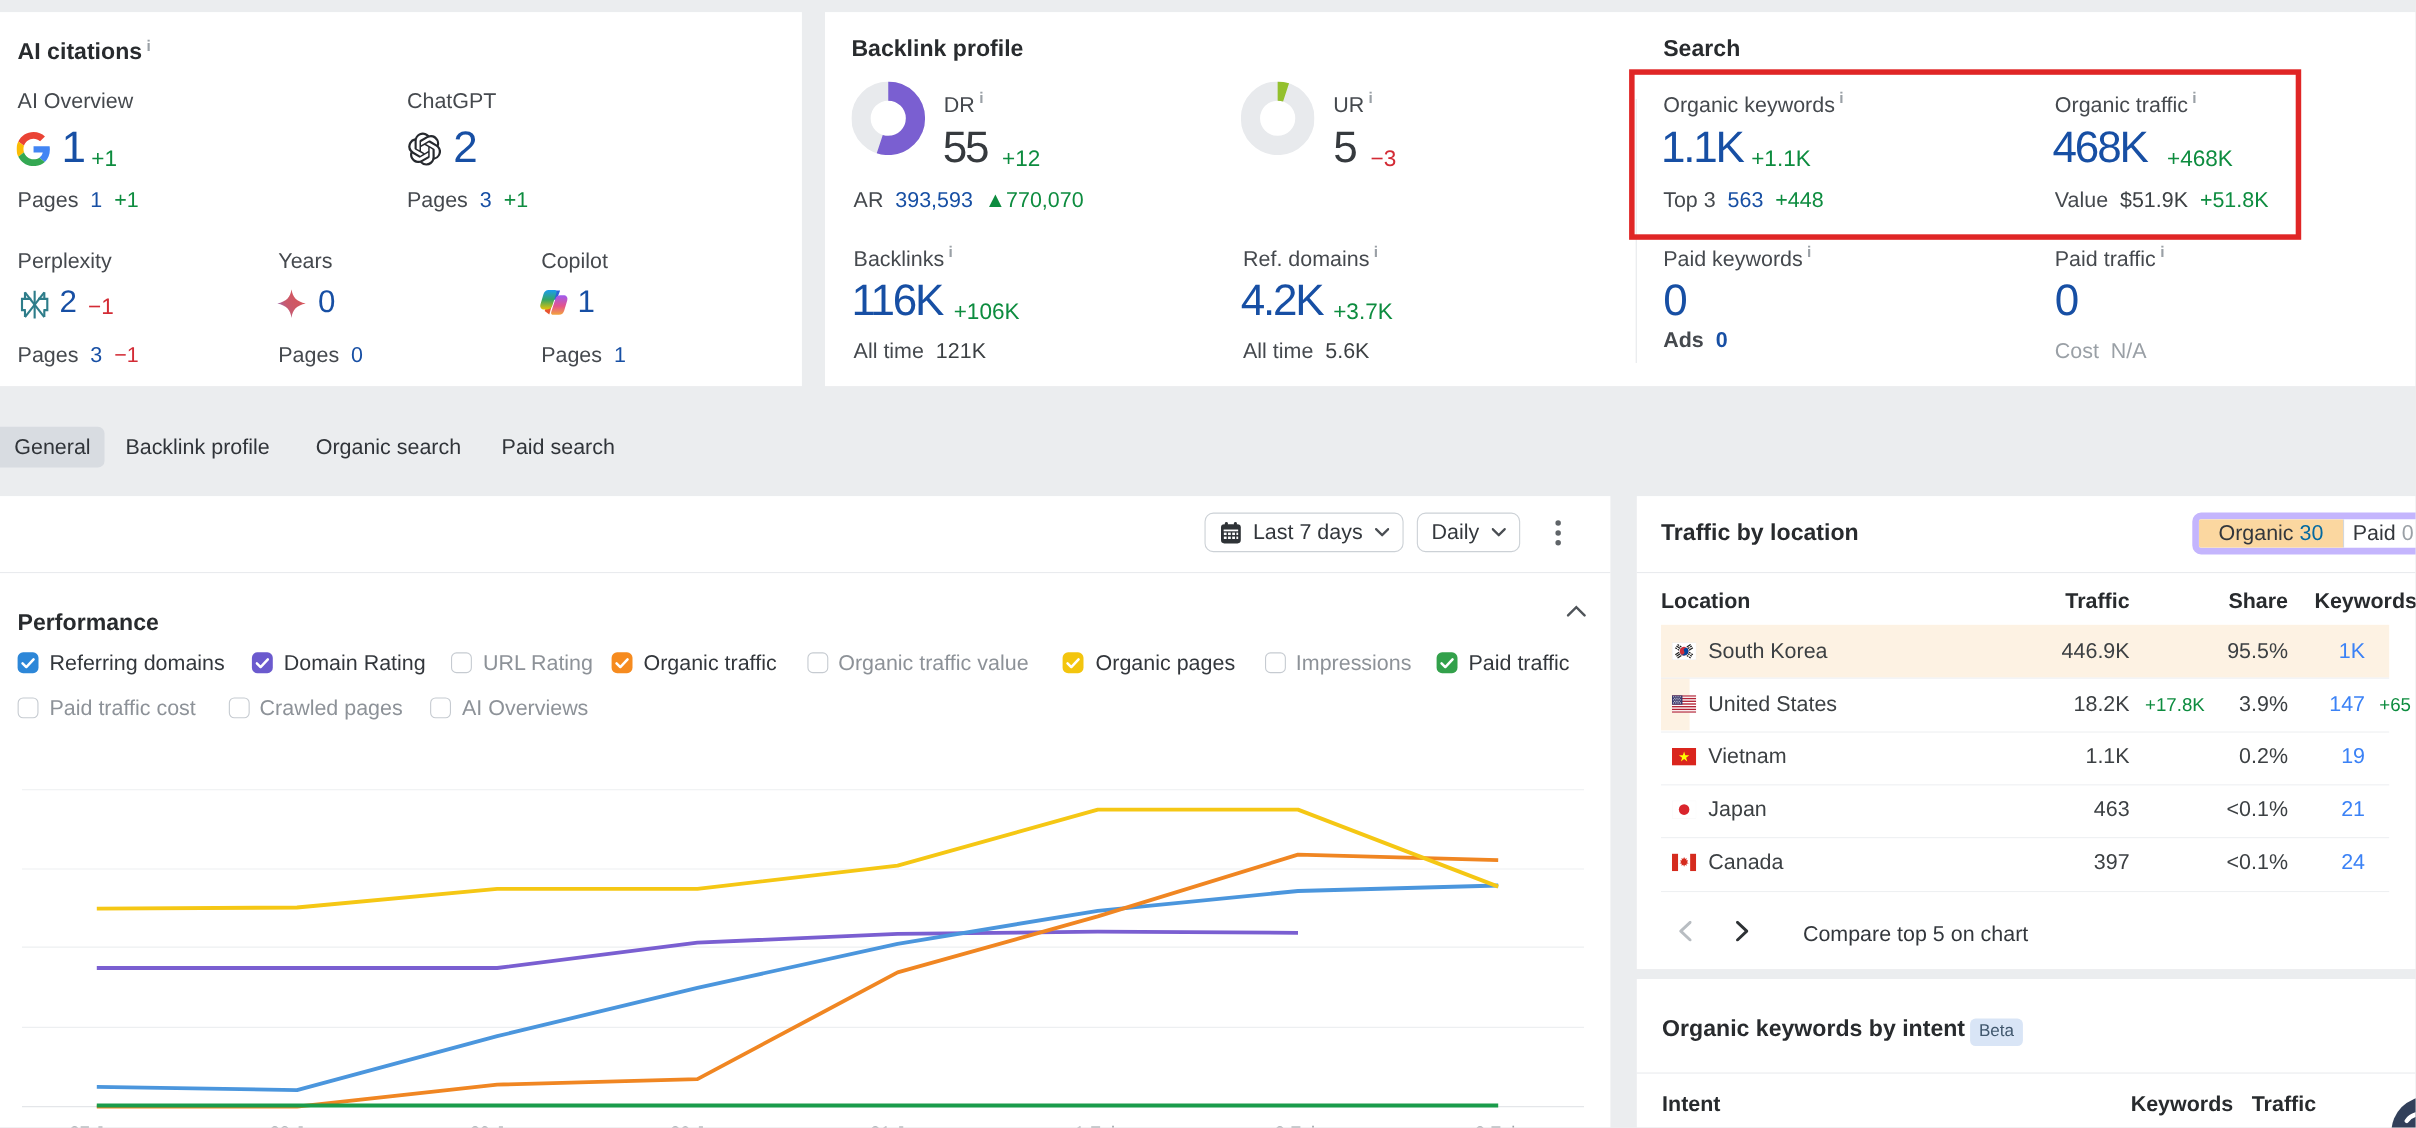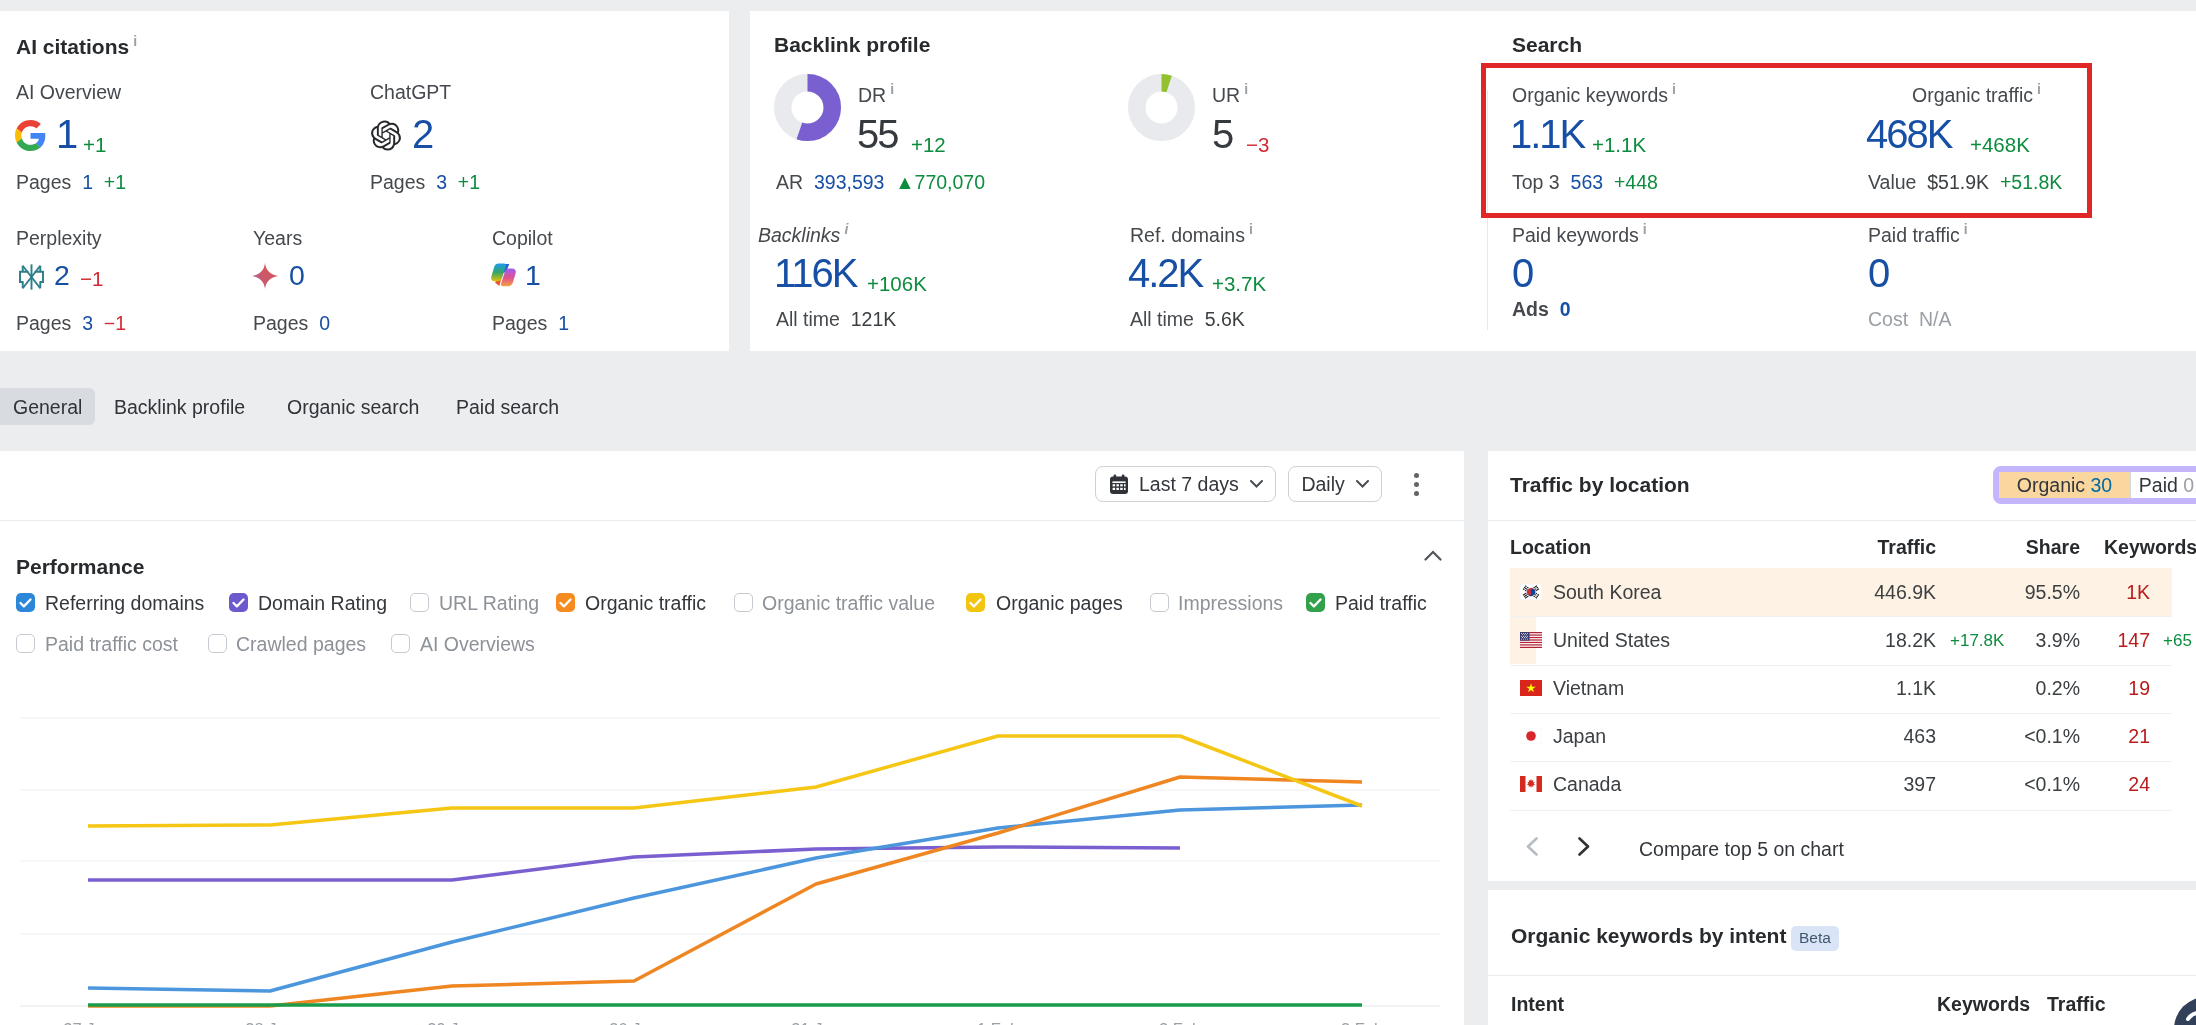--- a/index.html
+++ b/index.html
@@ -20,21 +20,21 @@
 .sub { font-size:19.5px; white-space:nowrap; color:#45494e; }
 .num2 { font-size:28.5px; color:#174fa4; white-space:nowrap; }
 .cb { width:19px; height:19px; border-radius:5px; display:flex; align-items:center; justify-content:center; }
 .cb.un { background:#fff; border:1.5px solid #c6cbd1; }
 .cblbl { font-size:19.5px; white-space:nowrap; line-height:21px; }
 .drk2 { color:#33373c; }
 .gry2 { color:#8d9298; }
 .trname { font-size:19.5px; color:#3c4043; white-space:nowrap; }
 .trval { font-size:19.5px; color:#3c4043; text-align:right; white-space:nowrap; }
 .trdelta { font-size:17px; color:#0d8c3f; white-space:nowrap; }
-.blu2 { color:#b91c1c; }
+.blu2 { color:#3b82f6; }
 </style>
 </head>
 <body>
 
 <div class="card" style="left:0; top:11px; width:729px; height:340px;">
   <div class="abs ttl" style="left:16px; top:22px;">AI citations<span class="sup">i</span></div>
 
   <div class="abs lbl" style="left:16px; top:70px;">AI Overview</div>
   <div class="abs lbl" style="left:370px; top:70px;">ChatGPT</div>
 
@@ -122,38 +122,38 @@
   <div class="abs sub" style="left:26px; top:160px;">AR&nbsp; <span class="blu">393,593</span> <span class="grn">&nbsp;▲770,070</span></div>
 
   <div class="abs" id="urdonut" style="left:378px; top:63px;"><svg width="67" height="67" viewBox="0 0 67 67">
     <circle cx="33.5" cy="33.5" r="24.75" fill="none" stroke="#e8eaed" stroke-width="17.5"></circle>
     <circle cx="33.5" cy="33.5" r="24.75" fill="none" stroke="#93c02d" stroke-width="17.5" stroke-dasharray="7.8 155.5" transform="rotate(-90 33.5 33.5)"></circle>
       </svg></div>
   <div class="abs lbl" style="left:462px; top:70px;">UR<span class="sup">i</span></div>
   <div class="abs big bigdark" style="left:462px; top:101px; line-height:44px;">5</div>
   <div class="abs delta red" style="left:496px; top:122px;">−3</div>
 
-  <div class="abs lbl" style="left:8px; top:210px;font-style:italic;">Backlinks<span class="sup">i</span></div>
+  <div class="abs lbl" style="left:26px; top:210px;">Backlinks<span class="sup">i</span></div>
   <div class="abs big" style="left:24px; top:240px; line-height:44px;">116K</div>
   <div class="abs delta grn" style="left:117px; top:261px;">+106K</div>
   <div class="abs sub" style="left:26px; top:297px;">All time&nbsp; <span class="drk">121K</span></div>
 
   <div class="abs lbl" style="left:380px; top:210px;">Ref. domains<span class="sup">i</span></div>
   <div class="abs big" style="left:378px; top:240px; line-height:44px;">4.2K</div>
   <div class="abs delta grn" style="left:462px; top:261px;">+3.7K</div>
   <div class="abs sub" style="left:380px; top:297px;">All time&nbsp; <span class="drk">5.6K</span></div>
 
   <div class="abs ttl" style="left:762px; top:22px;">Search</div>
 
   <div class="abs lbl" style="left:762px; top:70px;">Organic keywords<span class="sup">i</span></div>
   <div class="abs big" style="left:760px; top:101px; line-height:44px;">1.1K</div>
   <div class="abs delta grn" style="left:842px; top:122px;">+1.1K</div>
   <div class="abs sub" style="left:762px; top:160px;">Top 3&nbsp; <span class="blu">563</span>&nbsp; <span class="grn">+448</span></div>
 
-  <div class="abs lbl" style="left:1118px; top:70px;margin-left:44px;">Organic traffic<span class="sup">i</span></div>
+  <div class="abs lbl" style="left:1118px; top:70px;">Organic traffic<span class="sup">i</span></div>
   <div class="abs big" style="left:1116px; top:101px; line-height:44px;">468K</div>
   <div class="abs delta grn" style="left:1220px; top:122px;">+468K</div>
   <div class="abs sub" style="left:1118px; top:160px;">Value&nbsp; <span class="drk">$51.9K</span>&nbsp; <span class="grn">+51.8K</span></div>
 
   <div class="abs lbl" style="left:762px; top:210px;">Paid keywords<span class="sup">i</span></div>
   <div class="abs big" style="left:762px; top:240px; line-height:44px;">0</div>
   <div class="abs sub" style="left:762px; top:287px;font-weight:bold;">Ads&nbsp; <span class="blu">0</span></div>
 
   <div class="abs lbl" style="left:1118px; top:210px;">Paid traffic<span class="sup">i</span></div>
   <div class="abs big" style="left:1118px; top:240px; line-height:44px;">0</div>

